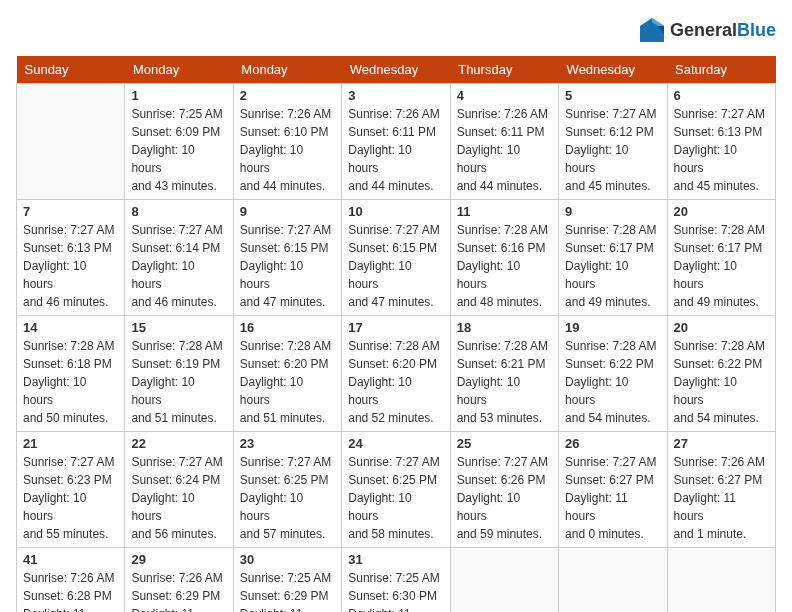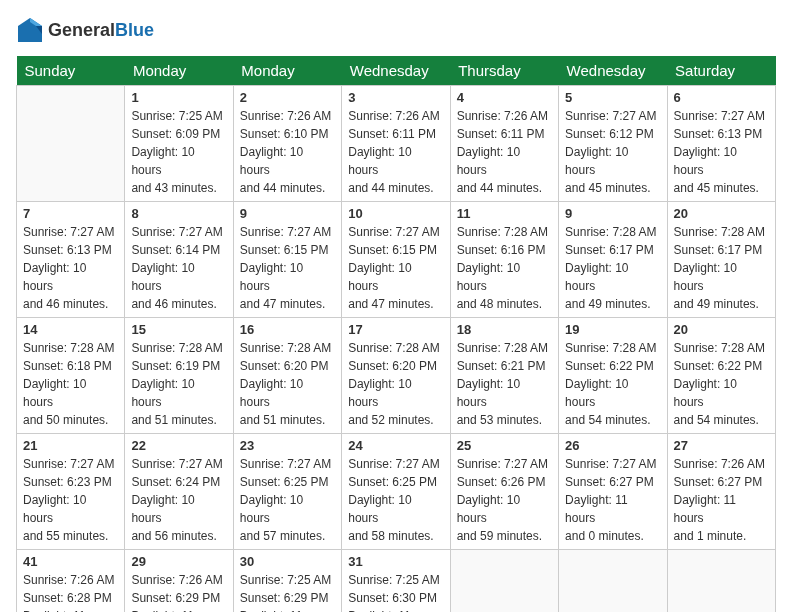--- a/index.html
+++ b/index.html
@@ -5,21 +5,21 @@
     * { box-sizing: border-box; margin: 0; padding: 0; }
     body {
       font-family: Arial, sans-serif;
       background: #fff;
       width: 792px;
       min-height: 612px;
       padding: 16px;
     }
     .header {
       display: flex;
-      justify-content: flex-start;
+      justify-content: flex-end;
       align-items: flex-start;
       margin-bottom: 12px;
       gap: 24px;
     }
     .logo {
       display: flex;
       align-items: center;
       gap: 4px;
     }
     .logo-text-general {
@@ -47,25 +47,25 @@
     }
     .calendar-subtitle {
       font-size: 15px;
       color: #555;
     }
     table {
       width: 100%;
       border-collapse: collapse;
     }
     th {
-      background-color: #15803d;
+      background-color: #c2410c;
       color: white;
       text-align: left;
       padding: 6px 8px;
-      font-size: 15px;
+      font-size: 13px;
       font-weight: normal;
     }
     td {
       border: 1px solid #ccc;
       vertical-align: top;
       padding: 4px 6px;
       width: 14.28%;
       min-height: 80px;
       font-size: 10.5px;
       color: #333;

